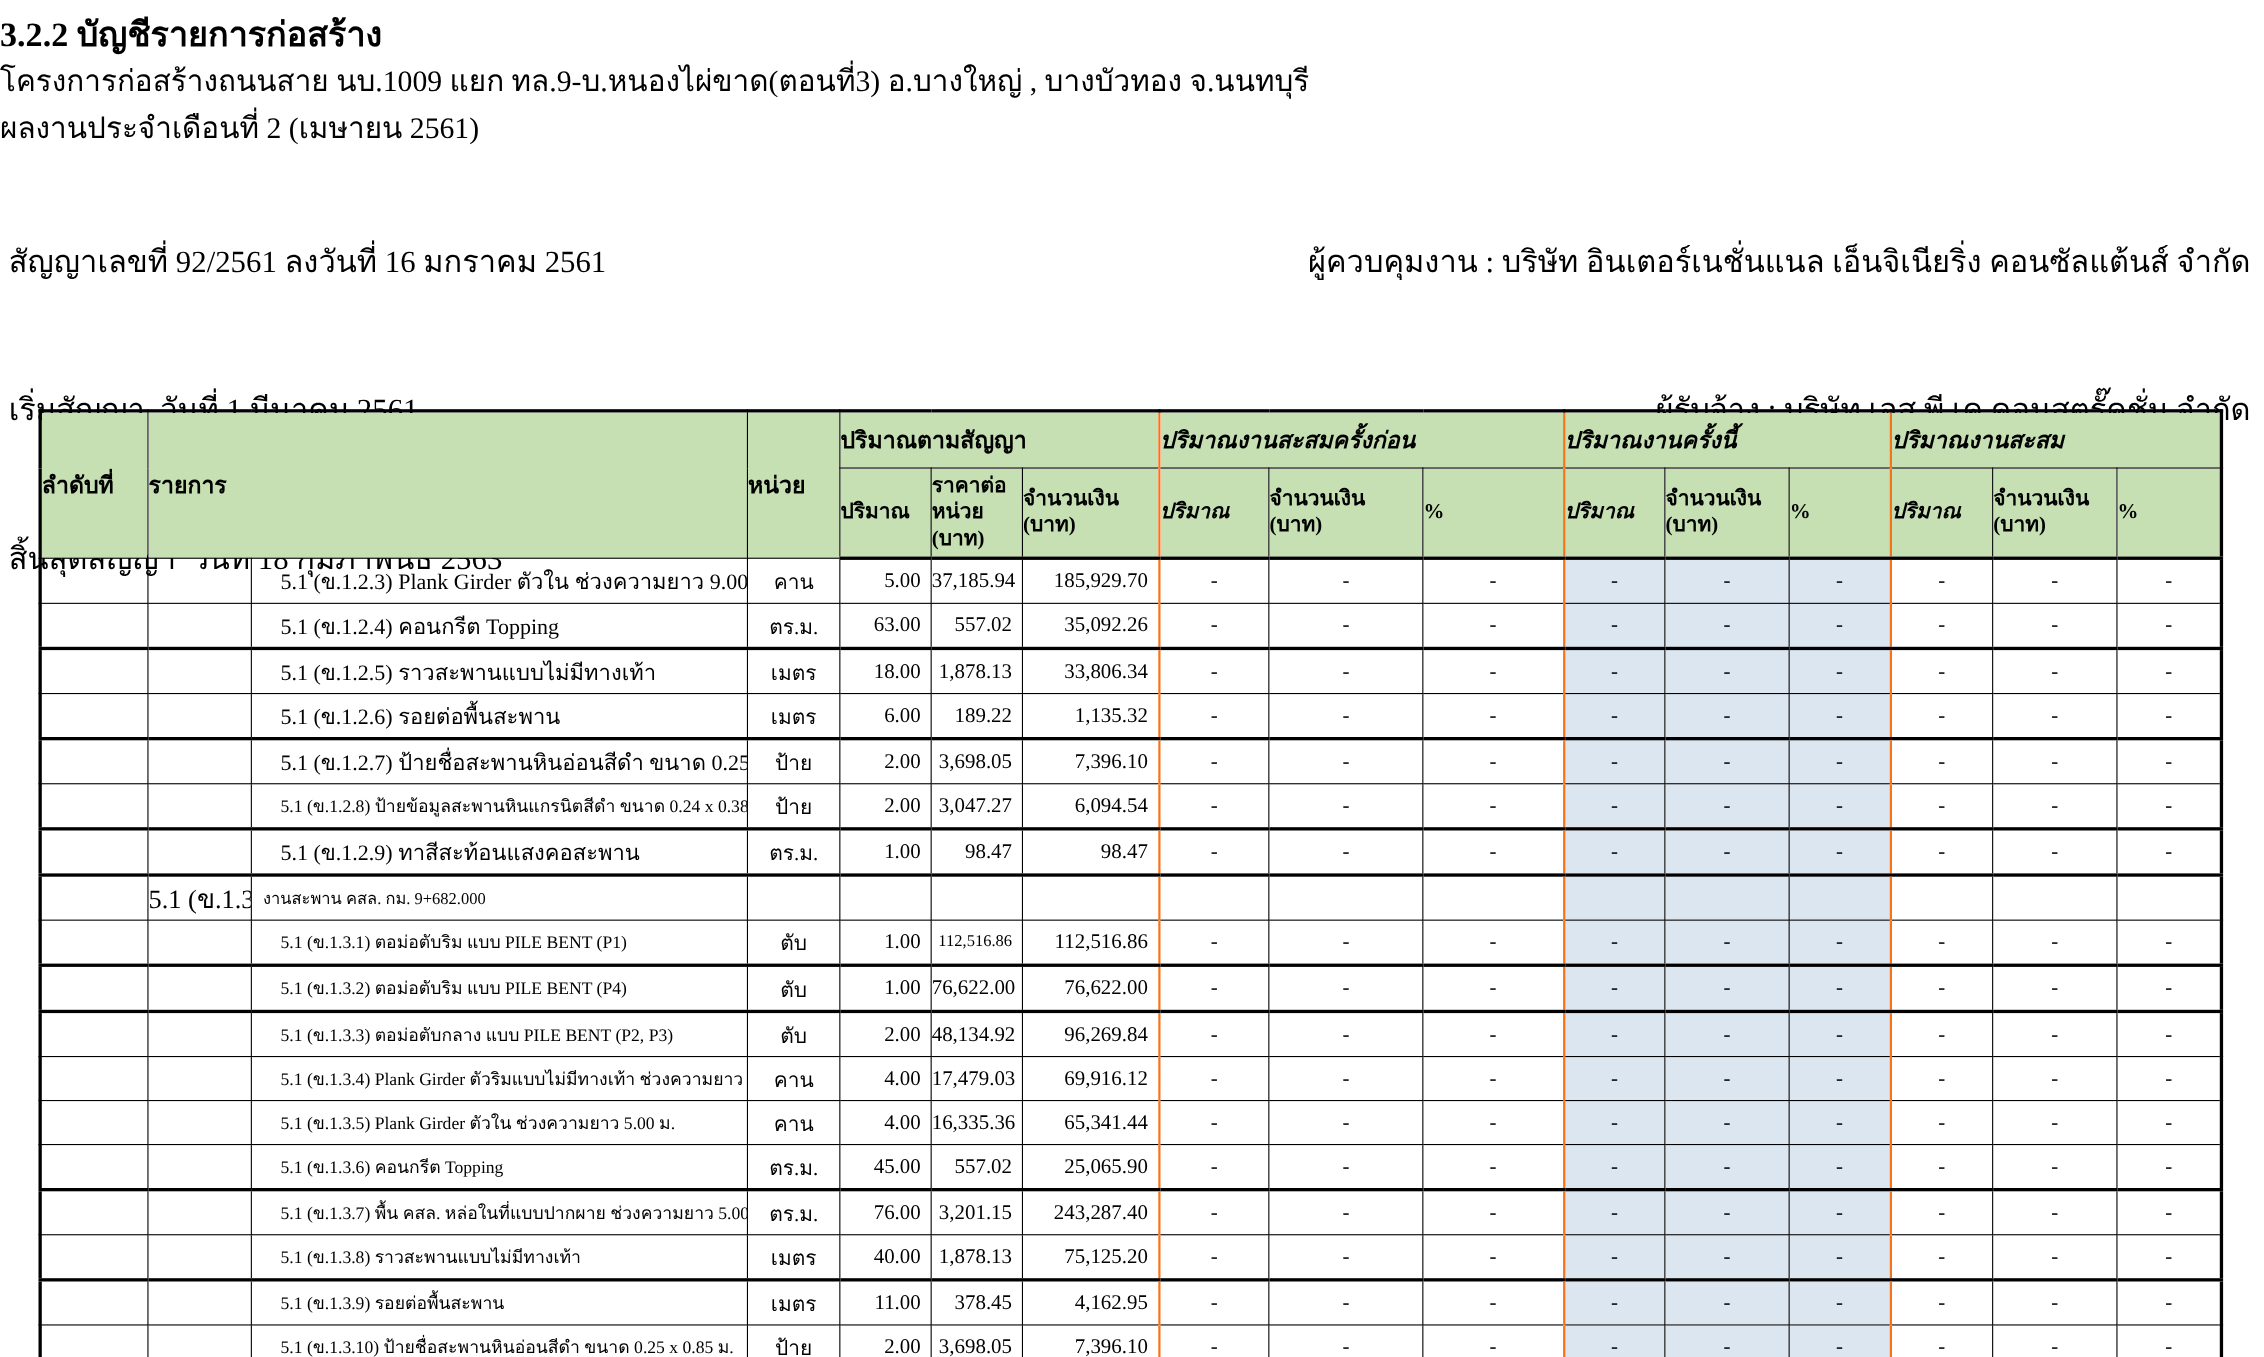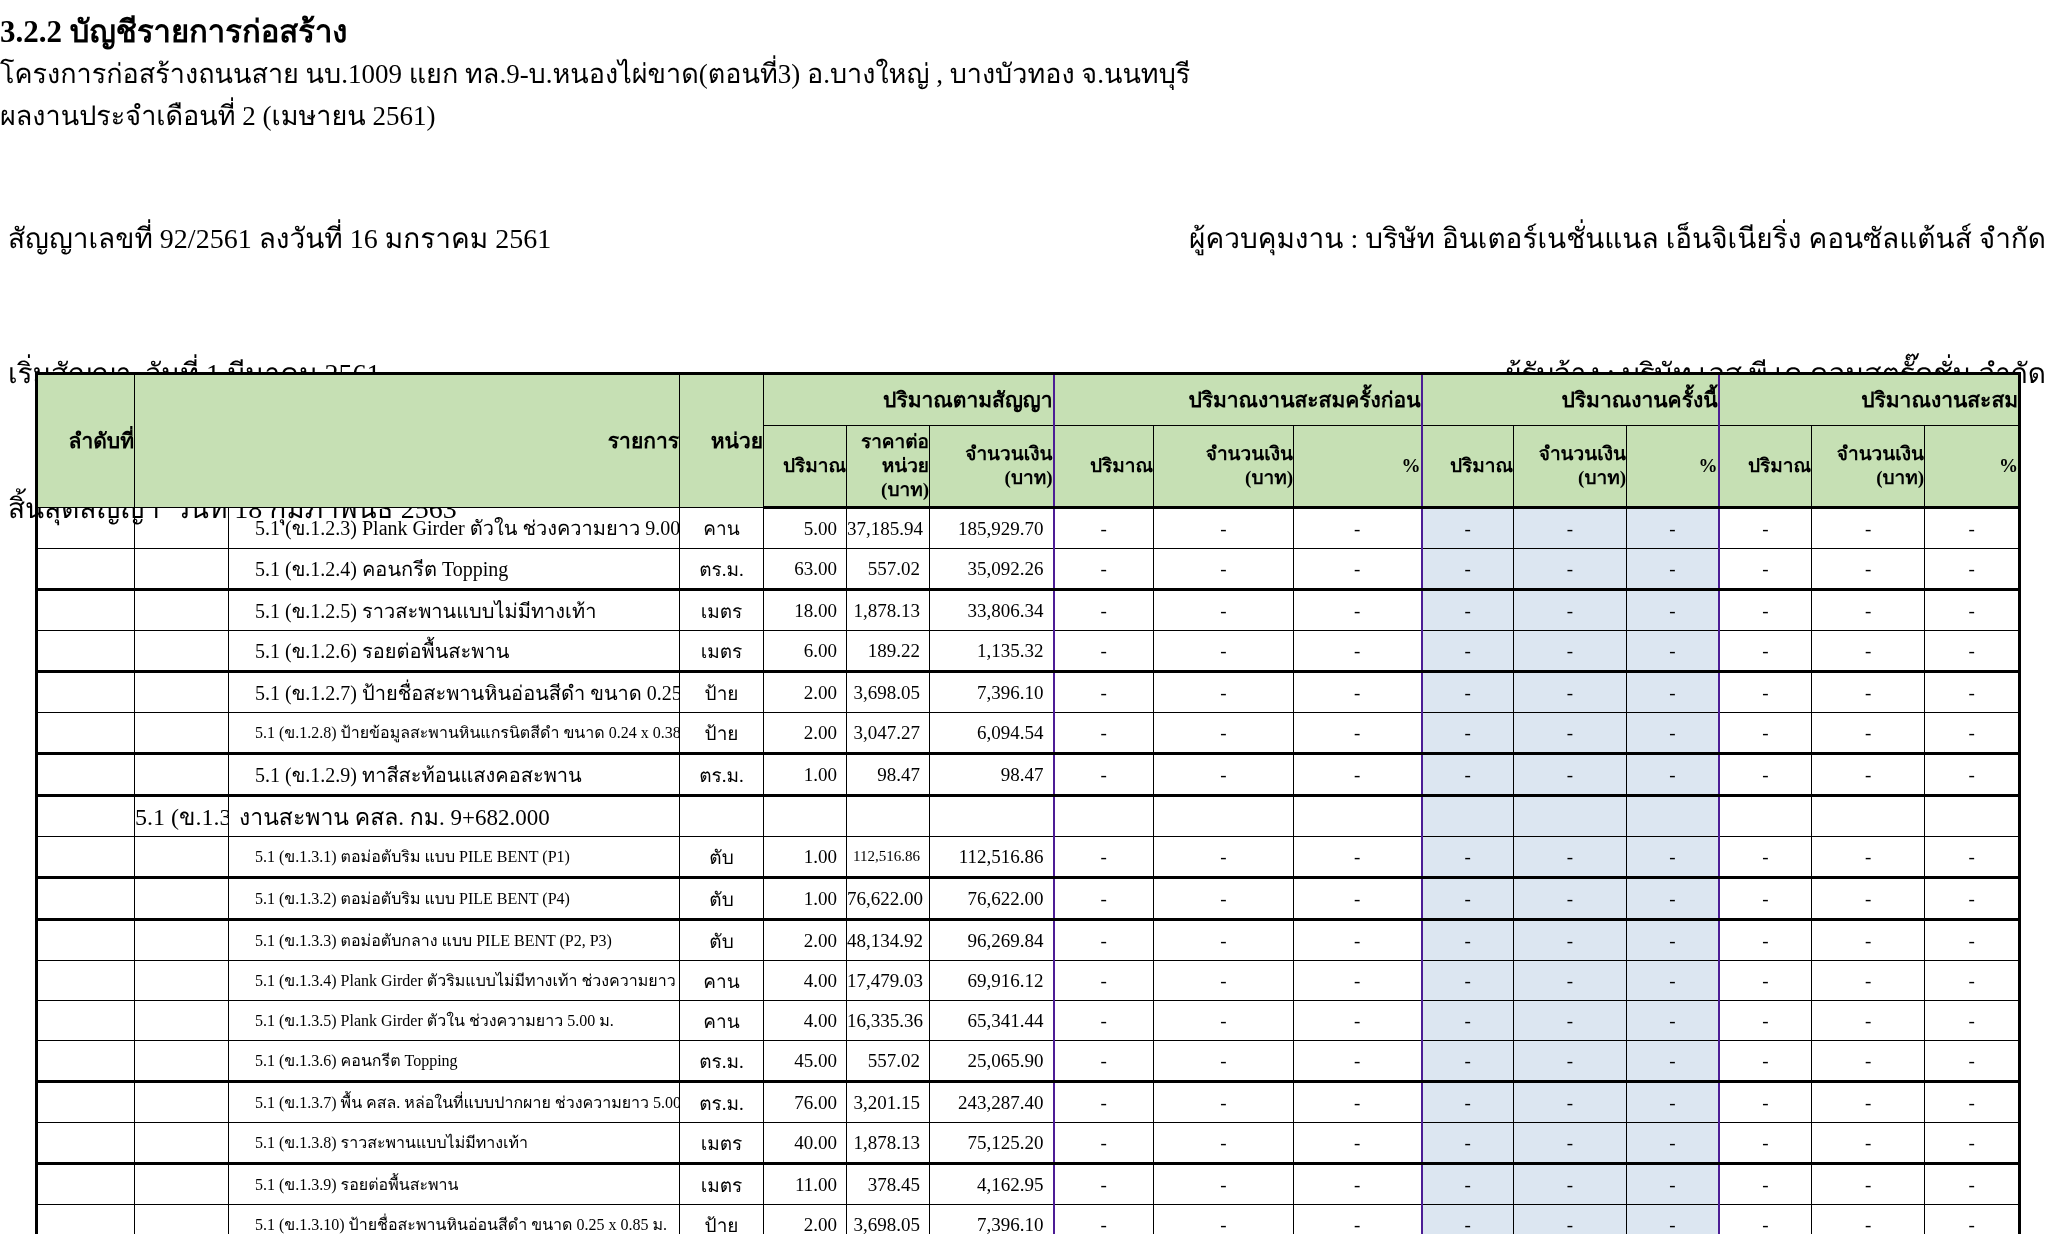--- a/index.html
+++ b/index.html
@@ -12,30 +12,30 @@
   .title{position:absolute;top:6px;left:0;width:100%;text-align:left;
          font-size:31px;font-weight:bold;}
   .sub1{position:absolute;top:52px;left:0;width:100%;text-align:left;font-size:27px;}
   .sub2{position:absolute;top:94px;left:0;width:100%;font-size:27px;}
   .left-info{position:absolute;top:126px;left:8px;font-size:28px;line-height:45px;white-space:pre;}
   .right-info{position:absolute;top:126px;right:12px;text-align:right;font-size:28px;line-height:45px;white-space:pre;}
 
   .tbl-wrap{position:absolute;top:372px;left:35px;}
   table{border-collapse:collapse;table-layout:fixed;width:1983px;border:3px solid #000;}
   th,td{border:1px solid #000;overflow:hidden;white-space:nowrap;padding:0;vertical-align:middle;}
-  thead th{background:#c6e0b4;font-weight:bold;text-align:right;white-space:pre-line;line-height:1.25;}
+  thead th{background:#c6e0b4;font-weight:bold;text-align:left;white-space:pre-line;line-height:1.25;}
   tr.group-row th{height:50px;font-size:21px;}
   tr.sub-row th{height:80px;font-size:19px;border-bottom:3px solid #000;}
   tbody td{height:39px;font-size:19px;text-align:center;}
   tbody tr.thick td{border-bottom:3px solid #000;}
-  .gl{border-left:2px solid #4c1d95;}
+  .gl{border-left:2px solid #f97316;font-style:italic;}
   .cur{background:#dce6f1;}
   .c-desc{text-align:left;padding-left:26px;font-size:20px;}
   tr.small .c-desc{font-size:16px;}
-  tr.section .c-desc{padding-left:10px;font-size:23px;}
+  tr.section .c-desc{padding-left:10px;font-size:15px;}
   .c-code{font-size:24px;}
   .num{text-align:right;padding-right:9px;}
   td.price-small{font-size:15px;}
 </style>
 </head>
 <body>
 
 <div class="doc">
 
   <div class="title">3.2.2 บัญชีรายการก่อสร้าง</div>

